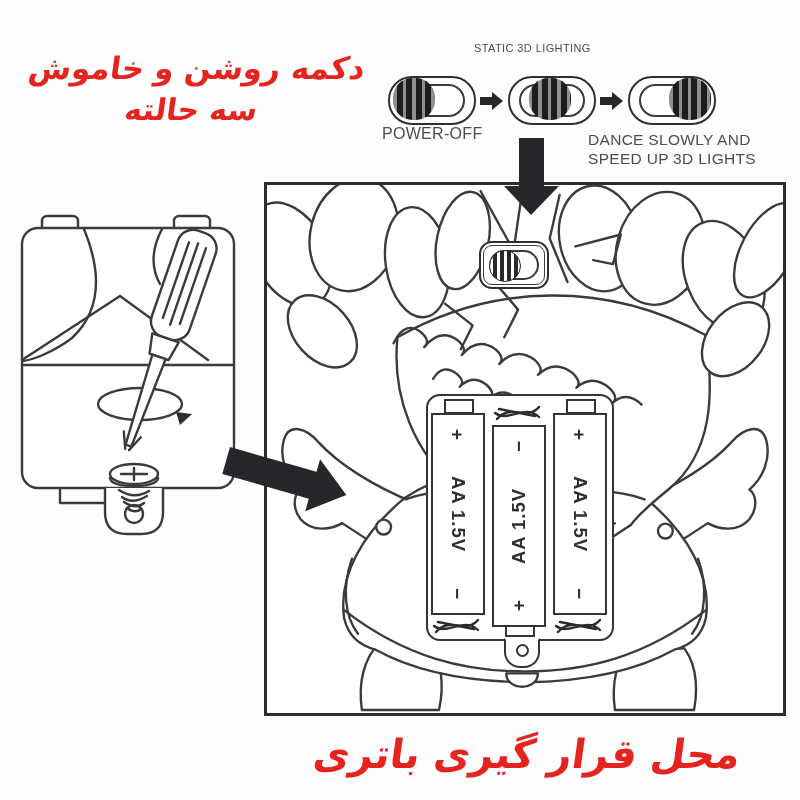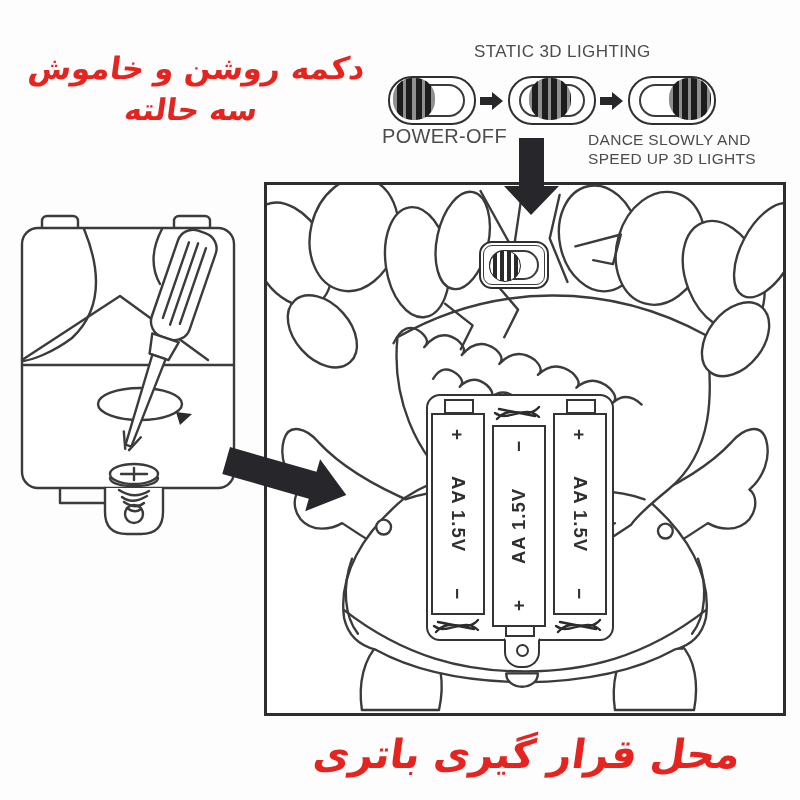--- a/index.html
+++ b/index.html
@@ -10,33 +10,33 @@
   .lineonly{fill:none;stroke:#3b3b3b;stroke-width:2.4;stroke-linejoin:round;stroke-linecap:round;}
 
   
   .fa-caption{position:absolute;color:#e52420;font-family:"DejaVu Sans",sans-serif;
               font-weight:bold;text-align:center;direction:rtl;transform:skewX(-8deg);}
   .fa-top{left:24px;top:48px;width:340px;font-size:31px;line-height:41px;}
   .fa-top .l2{font-size:30px;}
   .fa-bottom{left:264px;top:728px;width:526px;font-size:40px;line-height:52px;}
 
   
-  .sd-title{position:absolute;left:474px;top:42px;font-size:17px;letter-spacing:.4px;}
+  .sd-title{position:absolute;left:474px;top:42px;font-size:11px;letter-spacing:.4px;}
   .sd-row{position:absolute;left:388px;top:76px;display:flex;align-items:center;}
   .switch{position:relative;width:84px;height:45px;border:2.6px solid #2f2f2f;border-radius:24px;
           background:#fff;flex:0 0 auto;}
   .switch-inner{position:absolute;top:6px;bottom:6px;left:9px;right:9px;
                 border:2.2px solid #3b3b3b;border-radius:999px;}
   .knob{position:absolute;top:0px;width:42px;height:42px;border-radius:46%;
         background:repeating-linear-gradient(90deg,#8f8f8f 0 3.5px,#1d1d1d 3.5px 9.5px);}
   .knob.pos-left{left:3px;}
   .knob.pos-center{left:19px;}
   .knob.pos-right{right:3px;}
   .sd-arrow{margin:0 4px;flex:0 0 auto;}
-  .sd-label{position:absolute;font-size:20px;letter-spacing:.3px;}
+  .sd-label{position:absolute;font-size:16px;letter-spacing:.3px;}
   .lbl-off{left:382px;top:125px;}
   .lbl-dance{left:564px;top:131px;font-size:15.5px;line-height:18.5px;margin-left:24px;}
 
   
   .frame{position:absolute;left:264px;top:182px;width:522px;height:534px;
          border:3px solid #2e2e2e;box-sizing:border-box;background:#fff;}
   .toy-svg{position:absolute;left:0;top:0;}
 
   
   .head-switch{position:absolute;left:479px;top:241px;width:70px;height:48px;

